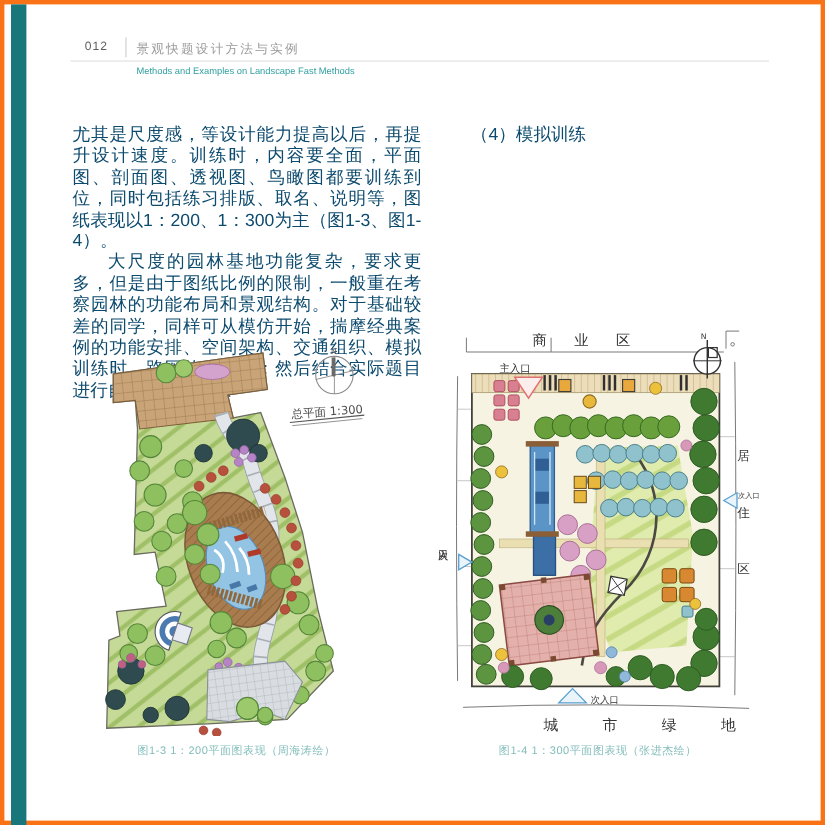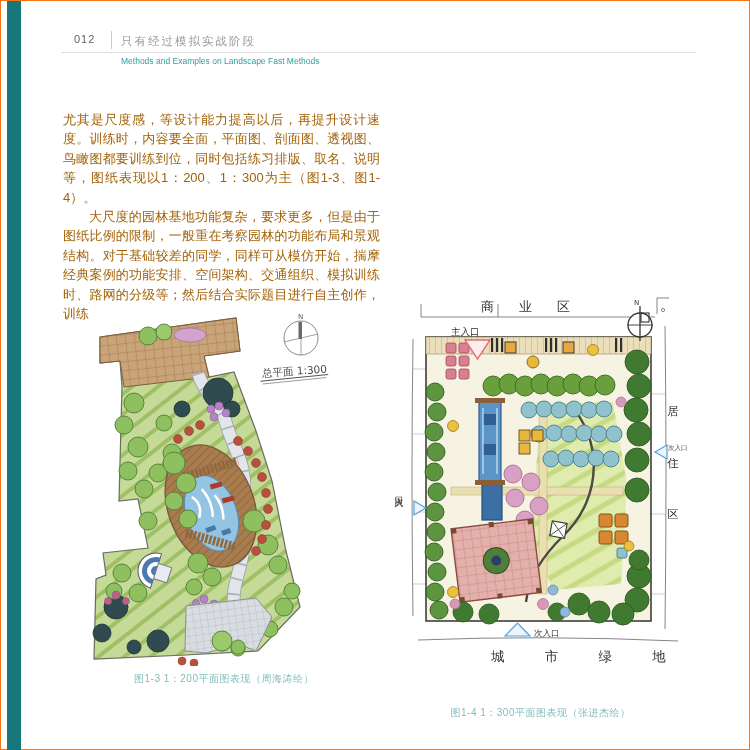--- a/index.html
+++ b/index.html
@@ -1,58 +1,59 @@
 <!DOCTYPE html>
 <html><head>
 <meta charset="utf-8">
 <style>
   html,body{margin:0;padding:0;background:#fff;}
   body{width:750px;height:750px;position:relative;font-family:"Liberation Sans","DejaVu Sans",sans-serif;overflow:hidden;}
-  .page{position:absolute;inset:0;background:#ffffff;border:1px solid #f97316;box-sizing:border-box;}
+  .page{position:absolute;inset:0;background:#ffffff;border:4px solid #f97316;box-sizing:border-box;}
   .accent-bar{position:absolute;left:6px;top:0;width:14px;height:750px;background:#17777a;}
   
   .page-num{position:absolute;left:73px;top:32px;font-size:11px;color:#5f5f5f;letter-spacing:1px;}
   .head-divider{position:absolute;left:110px;top:30px;width:1px;height:18px;background:#cccccc;}
   .title-zh{position:absolute;left:120px;top:33px;font-size:11.5px;color:#9a9a9a;letter-spacing:2px;}
   .head-rule{position:absolute;left:60px;top:51px;width:635px;height:1px;background:#e0e0e0;}
   .title-en{position:absolute;left:120px;top:55px;font-size:8.5px;color:#2f9fa0;}
   
-  .col{position:absolute;top:109px;width:317px;font-size:13px;line-height:19.4px;color:#a16207;text-align:justify;}
+  .col{position:absolute;top:109px;width:317px;font-size:16px;line-height:19.4px;color:#0c4a6e;text-align:justify;}
   .col-left{left:62px;}
   .col-right{left:392px;}
   .col p{margin:0;}
   .col p.indent{text-indent:2em;}
   
   .figure{position:absolute;}
   .fig3{left:85px;top:310px;width:260px;height:355px;}
   .fig4{left:392px;top:283px;width:295px;height:385px;}
   .caption{position:absolute;top:671px;font-size:10px;color:#82bdbb;text-align:center;letter-spacing:0.5px;}
-  .cap-left{left:93px;width:260px;}
-  .cap-right{left:392px;width:295px;margin-top:34px;}
+  .cap-left{left:81px;width:260px;}
+  .cap-right{left:392px;width:295px;}
   svg{display:block;}
   .hand{font-family:"DejaVu Sans",sans-serif;}
 </style>
 </head>
 <body>
 
 <div class="page">
   <div class="accent-bar"></div>
 
   <div class="page-num">012</div>
   <div class="head-divider"></div>
-  <div class="title-zh">只有经过模拟实战阶段</div>
+  <div class="title-zh">景观快题设计方法与实例</div>
   <div class="head-rule"></div>
   <div class="title-en">Methods and Examples on Landscape Fast Methods</div>
 
   <div class="col col-left">
     <p>尤其是尺度感，等设计能力提高以后，再提升设计速度。训练时，内容要全面，平面图、剖面图、透视图、鸟瞰图都要训练到位，同时包括练习排版、取名、说明等，图纸表现以1：200、1：300为主（图1-3、图1-4）。</p>
     <p class="indent">大尺度的园林基地功能复杂，要求更多，但是由于图纸比例的限制，一般重在考察园林的功能布局和景观结构。对于基础较差的同学，同样可从模仿开始，揣摩经典案例的功能安排、空间架构、交通组织、模拟训练时、路网的分级等；然后结合实际题目进行自主创作，训练</p>
   </div>
 
   <div class="col col-right">
+    <p class="indent">（4）模拟训练</p>
   </div>
 
   <div class="figure fig3">
   <svg width="260" height="355" viewBox="0 0 260 355">
     <defs>
       <pattern id="tanGrid" width="9" height="9" patternUnits="userSpaceOnUse" patternTransform="rotate(-6)">
         <rect width="9" height="9" fill="#c9a478"></rect>
         <path d="M0 0H9M0 0V9" stroke="#97744a" stroke-width="0.8"></path>
       </pattern>
       <pattern id="grayGrid" width="7" height="7" patternUnits="userSpaceOnUse" patternTransform="rotate(-8)">

